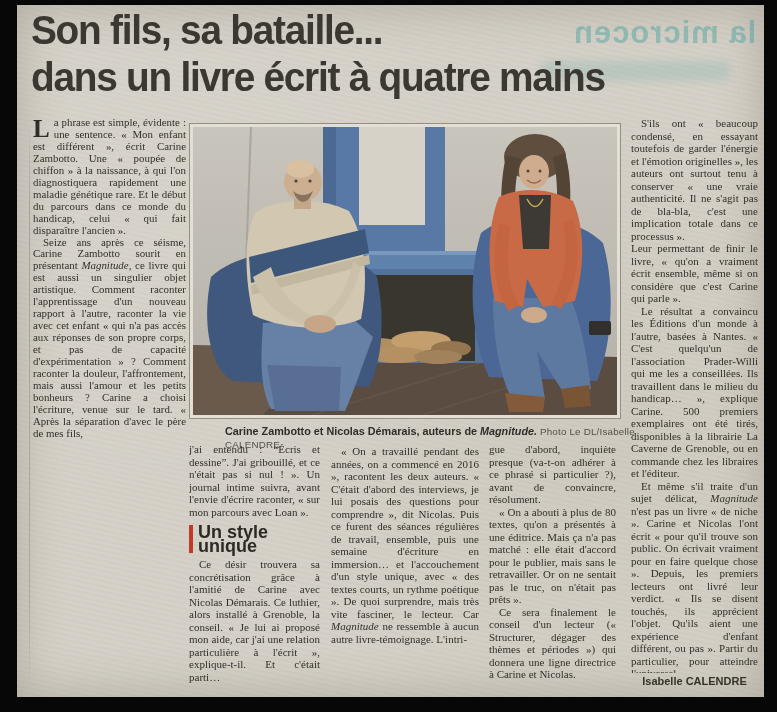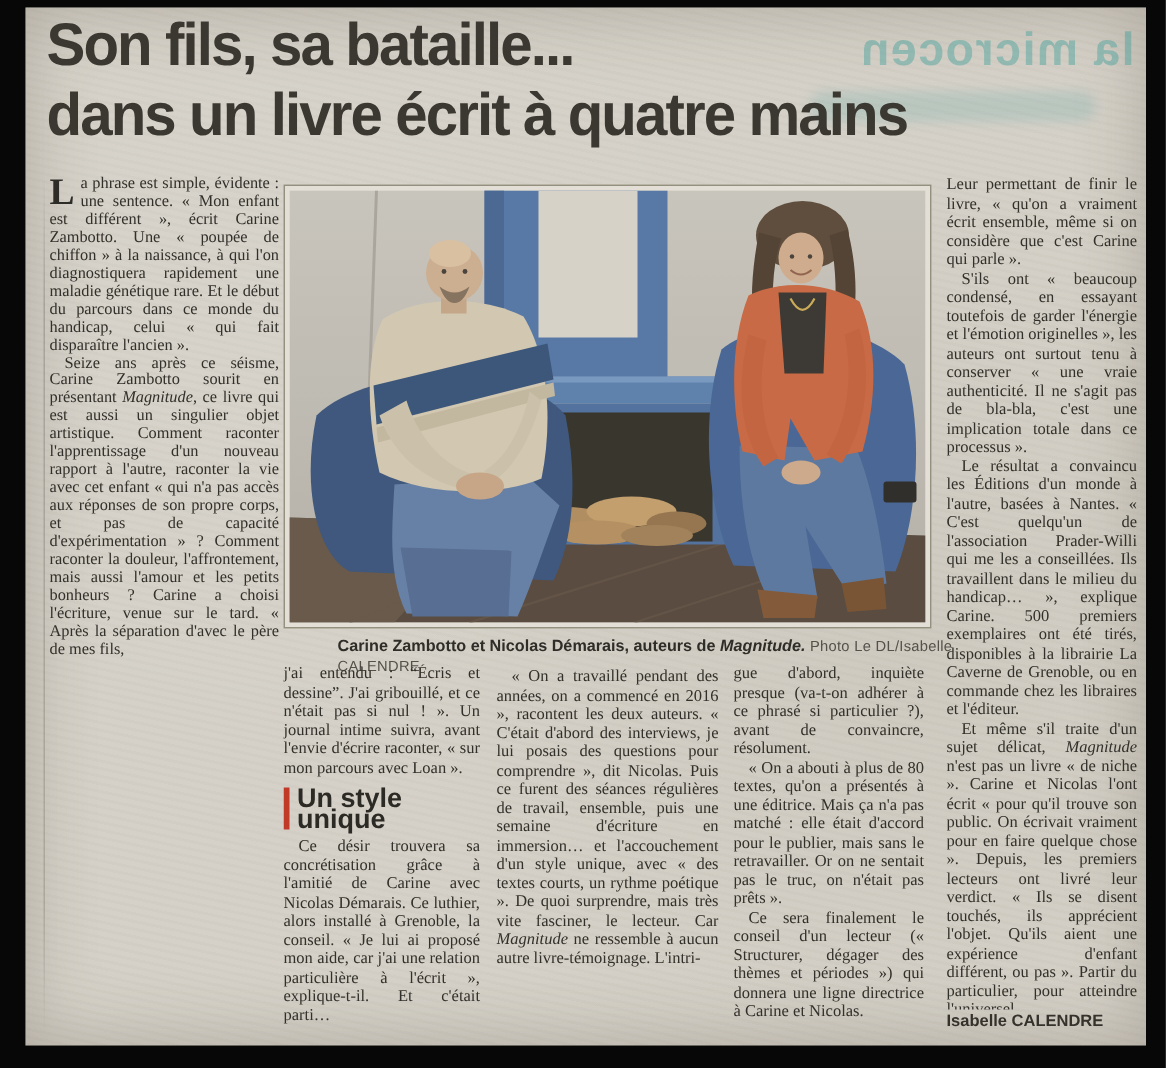--- a/index.html
+++ b/index.html
@@ -48,21 +48,21 @@
   .credit{font-weight:400;color:#54514a;font-size:9.8px;letter-spacing:.2px;}
 
   .col2{left:172px;top:438px;width:131px;height:250px;}
   .col3{left:314px;top:440px;width:148px;height:250px;font-family:Liberation Serif, serif;}
   .col4{left:472px;top:438px;width:127px;height:250px;}
   .col5{left:614px;top:112px;width:127px;height:556px;}
 
   .subhead{margin:7px 0 5px 0;font-family:"Liberation Sans",sans-serif;font-weight:700;
            font-size:18px;line-height:14px;color:#2c2a24;
            border-left:4px solid #c13a28;padding-left:5px;}
-  .byline{position:absolute;left:614px;top:670px;width:127px;text-align:left;
+  .byline{position:absolute;left:614px;top:670px;width:127px;text-align:center;
           font-family:"Liberation Sans",sans-serif;font-weight:700;font-size:11px;color:#34322b;}
   i{font-style:italic;}
 </style>
 </head>
 <body>
 
 <div class="stage">
   <div class="paper">
 
     <div class="bleed">la microcen</div>
@@ -168,22 +168,22 @@
       <p class="body indent"><span>« On a travaillé pendant des années, on a commencé en 2016 », racontent les deux auteurs. « C'était d'abord des interviews, je lui posais des questions pour comprendre », dit Nicolas. Puis ce furent des séances régulières de travail, ensemble, puis une semaine d'écriture en immersion… et l'accouchement d'un style unique, avec « des textes courts, un rythme poétique ». De quoi surprendre, mais très vite fasciner, le lecteur. Car </span><i>Magnitude</i><span> ne ressemble à aucun autre livre-témoignage. L'intri-</span></p>
     </div>
 
     <div class="col col4">
       <p class="body">gue d'abord, inquiète presque (va-t-on adhérer à ce phrasé si particulier ?), avant de convaincre, résolument.</p>
       <p class="body indent">« On a abouti à plus de 80 textes, qu'on a présentés à une éditrice. Mais ça n'a pas matché : elle était d'accord pour le publier, mais sans le retravailler. Or on ne sentait pas le truc, on n'était pas prêts ».</p>
       <p class="body indent">Ce sera finalement le conseil d'un lecteur (« Structurer, dégager des thèmes et périodes ») qui donnera une ligne directrice à Carine et Nicolas.</p>
     </div>
 
     <div class="col col5">
+      <p class="body indent">S'ils ont « beaucoup condensé, en essayant toutefois de garder l'énergie et l'émotion originelles », les auteurs ont surtout tenu à conserver « une vraie authenticité. Il ne s'agit pas de bla-bla, c'est une implication totale dans ce processus ».</p>
       <p class="body">Leur permettant de finir le livre, « qu'on a vraiment écrit ensemble, même si on considère que c'est Carine qui parle ».</p>
-      <p class="body indent">S'ils ont « beaucoup condensé, en essayant toutefois de garder l'énergie et l'émotion originelles », les auteurs ont surtout tenu à conserver « une vraie authenticité. Il ne s'agit pas de bla-bla, c'est une implication totale dans ce processus ».</p>
       <p class="body indent">Le résultat a convaincu les Éditions d'un monde à l'autre, basées à Nantes. « C'est quelqu'un de l'association Prader-Willi qui me les a conseillées. Ils travaillent dans le milieu du handicap… », explique Carine. 500 premiers exemplaires ont été tirés, disponibles à la librairie La Caverne de Grenoble, ou en commande chez les libraires et l'éditeur.</p>
       <p class="body indent"><span>Et même s'il traite d'un sujet délicat, </span><i>Magnitude</i><span> n'est pas un livre « de niche ». Carine et Nicolas l'ont écrit « pour qu'il trouve son public. On écrivait vraiment pour en faire quelque chose ». Depuis, les premiers lecteurs ont livré leur verdict. « Ils se disent touchés, ils apprécient l'objet. Qu'ils aient une expérience d'enfant différent, ou pas ». Partir du particulier, pour atteindre l'universel.</span></p>
     </div>
 
     <div class="byline">Isabelle CALENDRE</div>
 
   </div>
 </div>
 
 </body></html>

